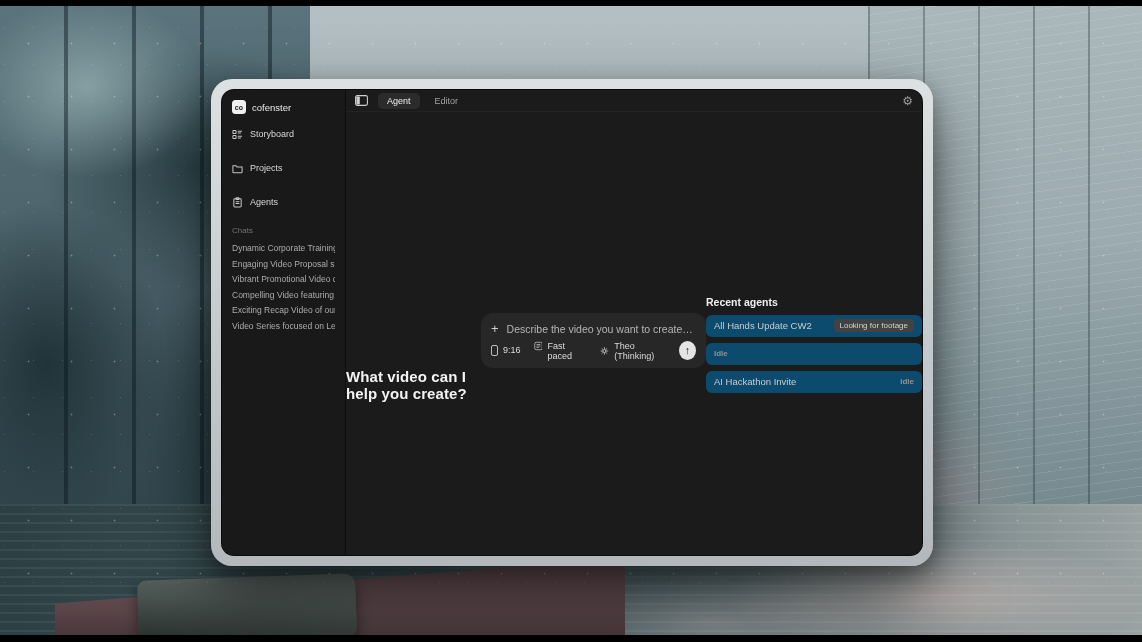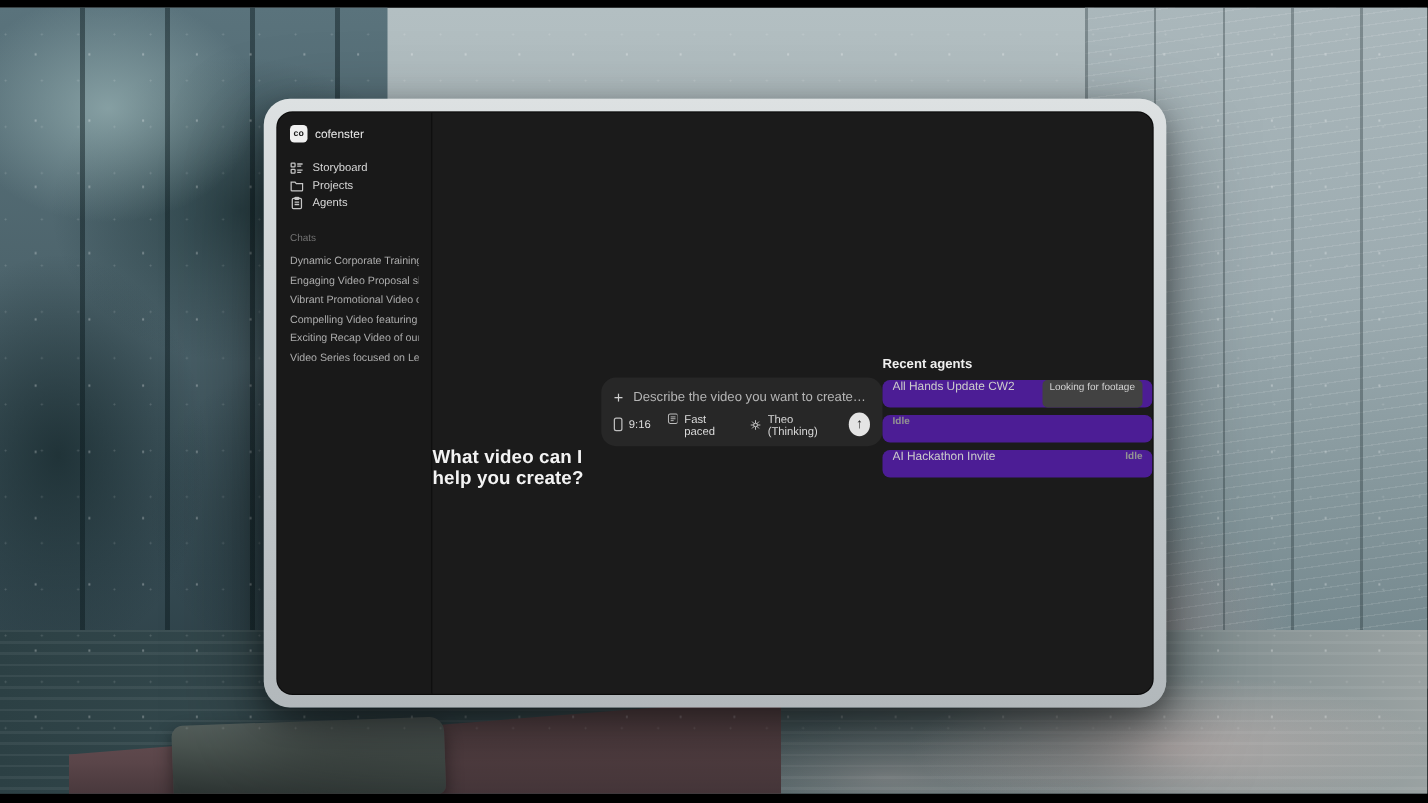--- a/index.html
+++ b/index.html
@@ -52,21 +52,21 @@
     display:flex; overflow:hidden; border:1px solid rgba(0,0,0,0.55); }
 
   
   .sidebar { width:124px; flex:none; background:#191919; border-right:1px solid #0d0d0d;
     padding:9px 10px; display:flex; flex-direction:column; }
   .brand-row { display:flex; align-items:center; gap:6px; height:16px; }
   .logo-box { width:14px; height:14px; border-radius:3.5px; background:#f0f0f0;
     color:#1a1a1a; font-size:7px; font-weight:bold; display:flex; align-items:center;
     justify-content:center; letter-spacing:0.2px; }
   .brand-name { font-size:9.5px; color:#e9e9e9;text-align:right; }
-  .nav { margin-top:12px; display:flex; flex-direction:column; gap:0; }
+  .nav { margin-top:12px; display:flex; flex-direction:column; gap:20px; }
   .nav-item { display:flex; align-items:center; gap:7px; height:14px; border-radius:4px;
     color:#d8d8d8; font-size:9px; cursor:default; }
   .nav-item svg { width:11px; height:11px; stroke:#c6c6c6; fill:none;
     stroke-width:1.1; flex:none; }
   .chats-header { margin-top:17px; font-size:8px; color:#737373; }
   .chat-list { margin-top:6px; display:flex; flex-direction:column; }
   .chat-item { font-size:8.5px; color:#acacac; line-height:15.6px; white-space:nowrap;
     overflow:hidden; cursor:default; }
 
   
@@ -98,22 +98,22 @@
   .composer-right { margin-left:auto; display:flex; align-items:center; gap:9px; }
   .model-chip { display:flex; align-items:center; gap:5px; color:#d8d8d8; font-size:9px; }
   .sparkle-icon { width:10px; height:10px; }
   .send-btn { width:19px; height:19px; border-radius:50%; background:#e4e4e4; border:none;
     color:#1d1d1d; font-size:11px; font-weight:bold; display:flex; align-items:center;
     justify-content:center; line-height:1; padding:0 0 1px; }
 
   .recent { width:392px; margin-top:21px; }
   .recent-header { font-size:10.5px; font-weight:bold; color:#efefef; }
   .agent-list { margin-top:7px; display:flex; flex-direction:column; gap:6px; }
-  .agent-row { height:22px; background:#4c1d95; border-radius:6px; display:flex;
-    padding:0 8px; }
+  .agent-row { height:22px; background:#0c4a6e; border-radius:6px; display:flex;
+    align-items:center; padding:0 8px; }
   .agent-title { font-size:9.5px; color:#cccccc; flex:1; white-space:nowrap;
     overflow:hidden; }
   .status-badge { font-size:8px; color:#d2d2d2; background:#424242; border-radius:4px;
     padding:2.5px 6px; line-height:1; }
   .status-text { font-size:8px; color:#929292;font-weight:bold; }
 </style>
 </head>
 <body>
 
 <div class="scene">
@@ -169,20 +169,29 @@
         <div class="chat-item">Dynamic Corporate Training Vide…</div>
         <div class="chat-item">Engaging Video Proposal showca…</div>
         <div class="chat-item">Vibrant Promotional Video capturi…</div>
         <div class="chat-item">Compelling Video featuring empl…</div>
         <div class="chat-item">Exciting Recap Video of our recen…</div>
         <div class="chat-item">Video Series focused on Leaders…</div>
       </div>
     </div>
 
     <div class="main">
+      <div class="topbar">
+        <svg class="toggle-icon" viewBox="0 0 13 11">
+          <rect x="0.6" y="0.6" width="11.8" height="9.8" rx="1.6" fill="none" stroke="#cfcfcf" stroke-width="1.1"></rect>
+          <rect x="1.4" y="1.4" width="3.4" height="8.2" rx="0.8" fill="#cfcfcf"></rect>
+        </svg>
+        <div class="tab active">Agent</div>
+        <div class="tab">Editor</div>
+        <div class="gear">⚙</div>
+      </div>
 
       <div class="content">
         <div class="heading">What video can I help you create?</div>
 
         <div class="composer">
           <div class="composer-top">
             <span class="plus">+</span>
             <input class="composer-input" type="text" placeholder="Describe the video you want to create…" style="">
           </div>
           <div class="composer-bottom">

